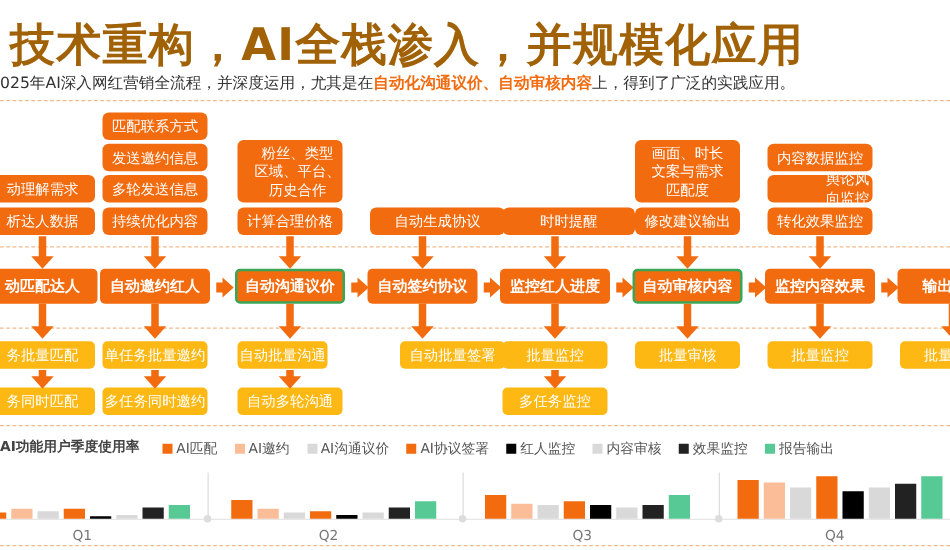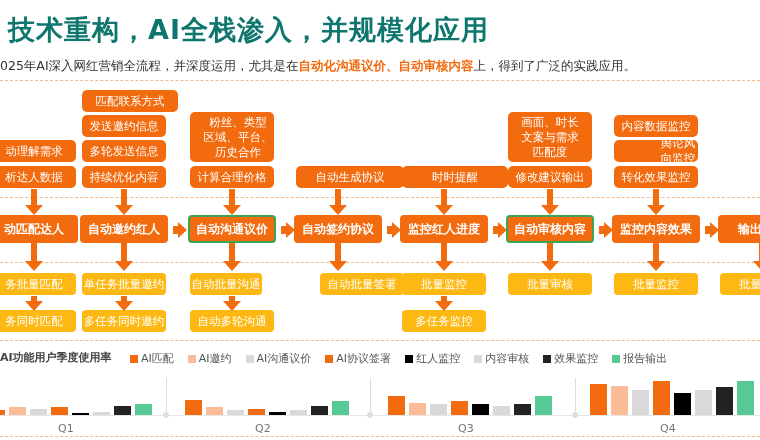--- a/index.html
+++ b/index.html
@@ -1,17 +1,17 @@
 <!DOCTYPE html>
 <html><head>
 <meta charset="utf-8">
 <style>
   html,body{margin:0;padding:0;}
   body{width:760px;height:440px;overflow:hidden;background:#fff;font-family:"DejaVu Sans","Liberation Sans",sans-serif;position:relative;}
-  .title{position:absolute;left:8px;top:12px;font-size:27px;font-weight:bold;color:#0f766e;letter-spacing:1px;white-space:nowrap;}
+  .title{position:absolute;left:8px;top:12px;font-size:36px;font-weight:bold;color:#a16207;letter-spacing:1px;white-space:nowrap;}
   .subtitle{position:absolute;left:0;top:58px;font-size:12.5px;color:#333;white-space:nowrap;}
   .subtitle .hl{color:#f26b0f;font-weight:bold;}
   .dash{position:absolute;left:0;width:760px;height:0;border-top:1.5px dashed #f2b98a;}
   .box{position:absolute;background:#f26b0f;color:#fff;border-radius:5px;font-size:11.5px;display:flex;align-items:center;justify-content:center;text-align:center;line-height:15px;box-sizing:border-box;white-space:pre-line;}
   .step{position:absolute;top:215px;height:28px;background:#f26b0f;color:#fff;border-radius:4px;font-size:12px;font-weight:bold;display:flex;align-items:center;justify-content:center;box-sizing:border-box;white-space:nowrap;overflow:hidden;}
   .step.hi{border:2.5px solid #3aa655;}
   .sub{position:absolute;background:#fdb813;color:#fff;border-radius:4px;font-size:11.5px;display:flex;align-items:center;justify-content:center;height:22px;box-sizing:border-box;white-space:nowrap;overflow:hidden;}
   .legend{position:absolute;top:351px;left:130px;display:flex;gap:14px;font-size:11px;color:#555;white-space:nowrap;}
   .legend .sw{display:inline-block;width:8px;height:8px;margin-right:3px;vertical-align:middle;}
   .chart-title{position:absolute;left:0;top:350px;font-size:11px;font-weight:bold;color:#444;white-space:nowrap;}
@@ -52,21 +52,21 @@
     <div style="position:absolute;left:599px;top:226px;width:6px;height:8px;background:#f26b0f;"></div>
     <div style="position:absolute;left:604px;top:222px;width:0;height:0;border-top:8px solid transparent;border-bottom:8px solid transparent;border-left:9px solid #f26b0f;"></div>
     <div class="step" style="left:612px;width:88px;">监控内容效果</div>
     <div style="position:absolute;left:705px;top:226px;width:6px;height:8px;background:#f26b0f;"></div>
     <div style="position:absolute;left:710px;top:222px;width:0;height:0;border-top:8px solid transparent;border-bottom:8px solid transparent;border-left:9px solid #f26b0f;"></div>
     <div class="step" style="left:718px;width:88px;">输出效果</div>
     <div class="box" style="left:-8px;top:140px;width:84px;height:22px;">动理解需求</div>
     <div class="box" style="left:-8px;top:166px;width:84px;height:22px;">析达人数据</div>
     <div style="position:absolute;left:31px;top:189px;width:6px;height:17px;background:#f26b0f;"></div>
     <div style="position:absolute;left:25px;top:205px;width:0;height:0;border-left:9px solid transparent;border-right:9px solid transparent;border-top:10px solid #f26b0f;"></div>
-    <div class="box" style="left:82px;top:90px;width:96px;height:22px;">匹配联系方式</div>
+    <div class="box" style="left:82px;top:90px;width:84px;height:22px;">匹配联系方式</div>
     <div class="box" style="left:82px;top:115px;width:84px;height:22px;">发送邀约信息</div>
     <div class="box" style="left:82px;top:140px;width:84px;height:22px;">多轮发送信息</div>
     <div class="box" style="left:82px;top:166px;width:84px;height:22px;">持续优化内容</div>
     <div style="position:absolute;left:121px;top:189px;width:6px;height:17px;background:#f26b0f;"></div>
     <div style="position:absolute;left:115px;top:205px;width:0;height:0;border-left:9px solid transparent;border-right:9px solid transparent;border-top:10px solid #f26b0f;"></div>
     <div class="box" style="left:190px;top:112px;width:84px;height:50px;padding-left:12px;">粉丝、类型
 区域、平台、
 历史合作</div>
     <div class="box" style="left:190px;top:166px;width:84px;height:22px;">计算合理价格</div>
     <div style="position:absolute;left:229px;top:189px;width:6px;height:17px;background:#f26b0f;"></div>

